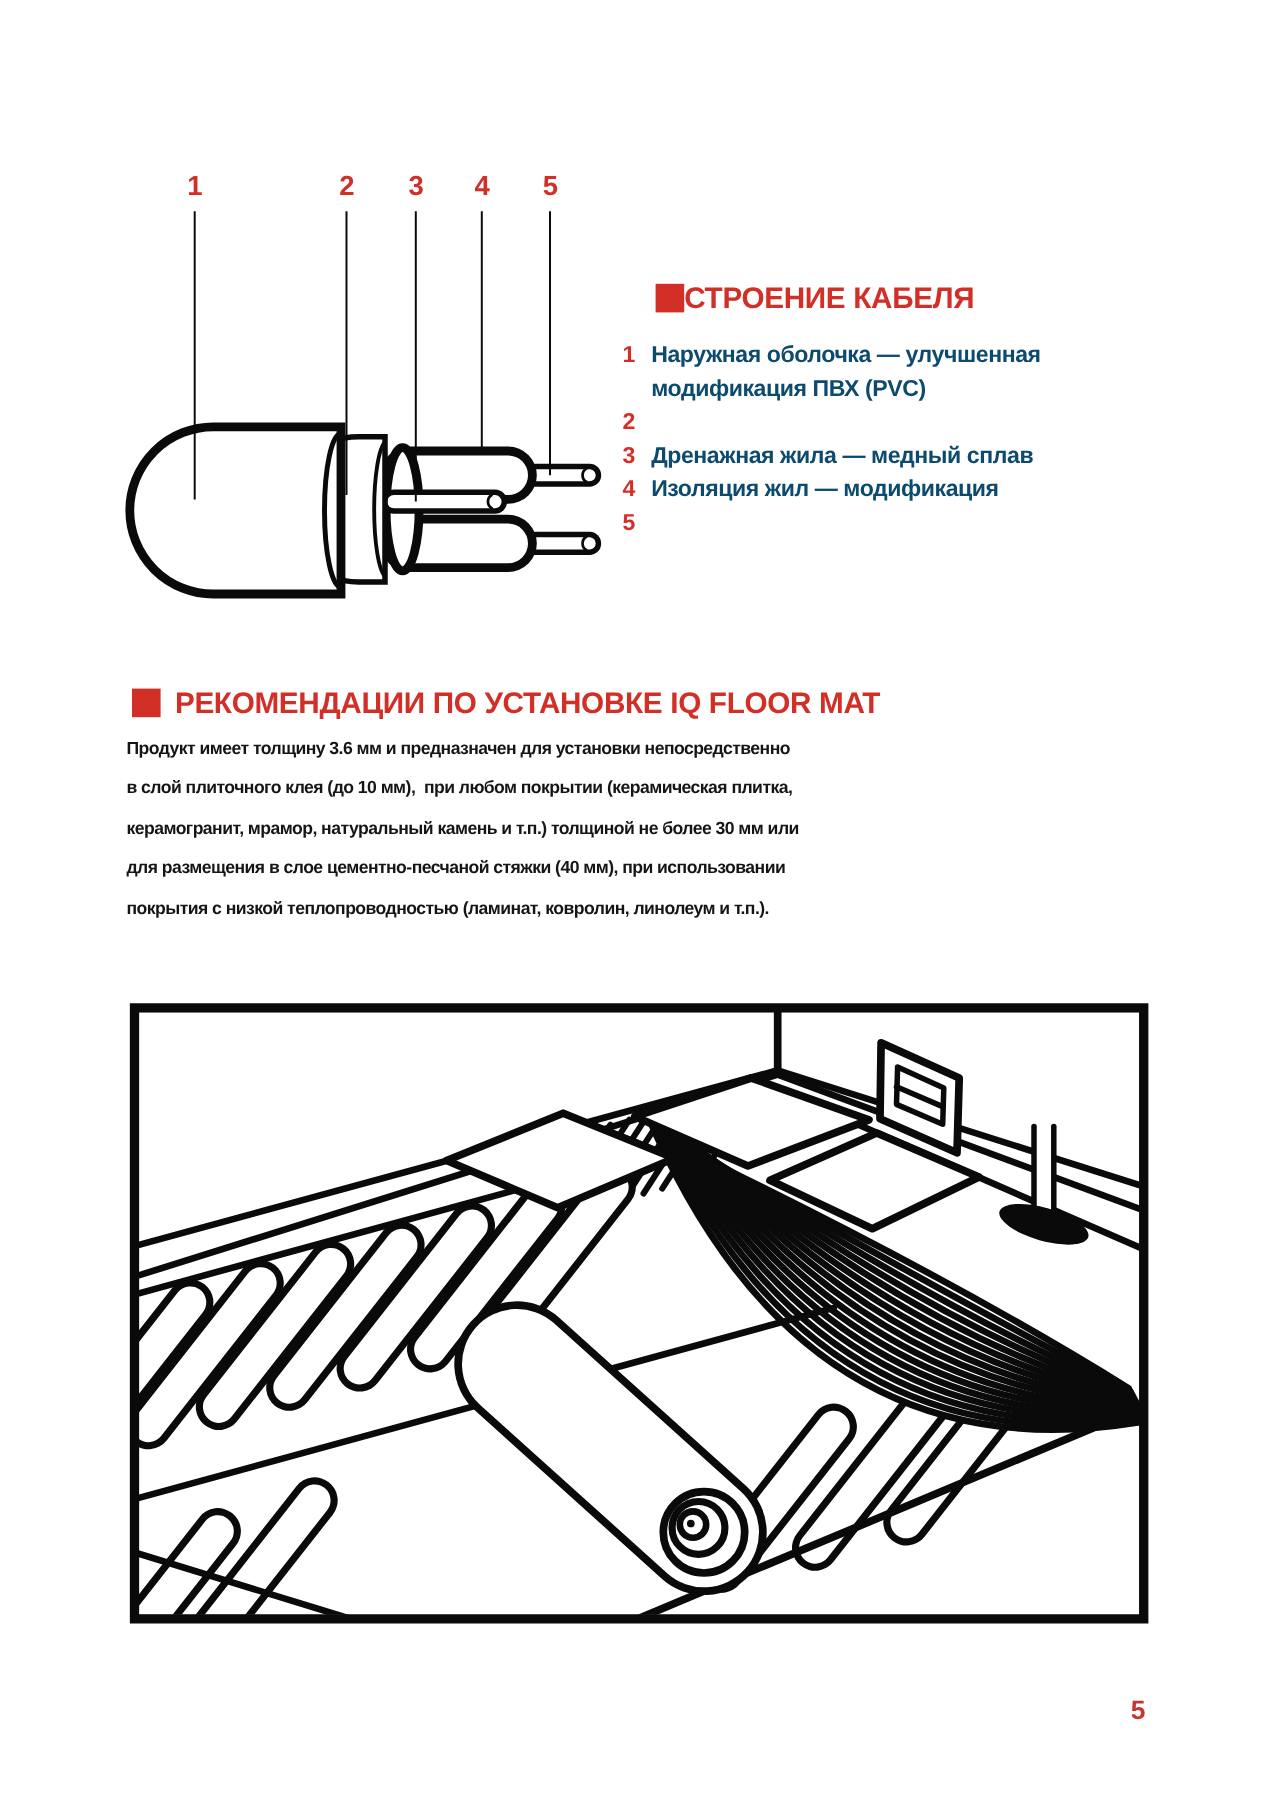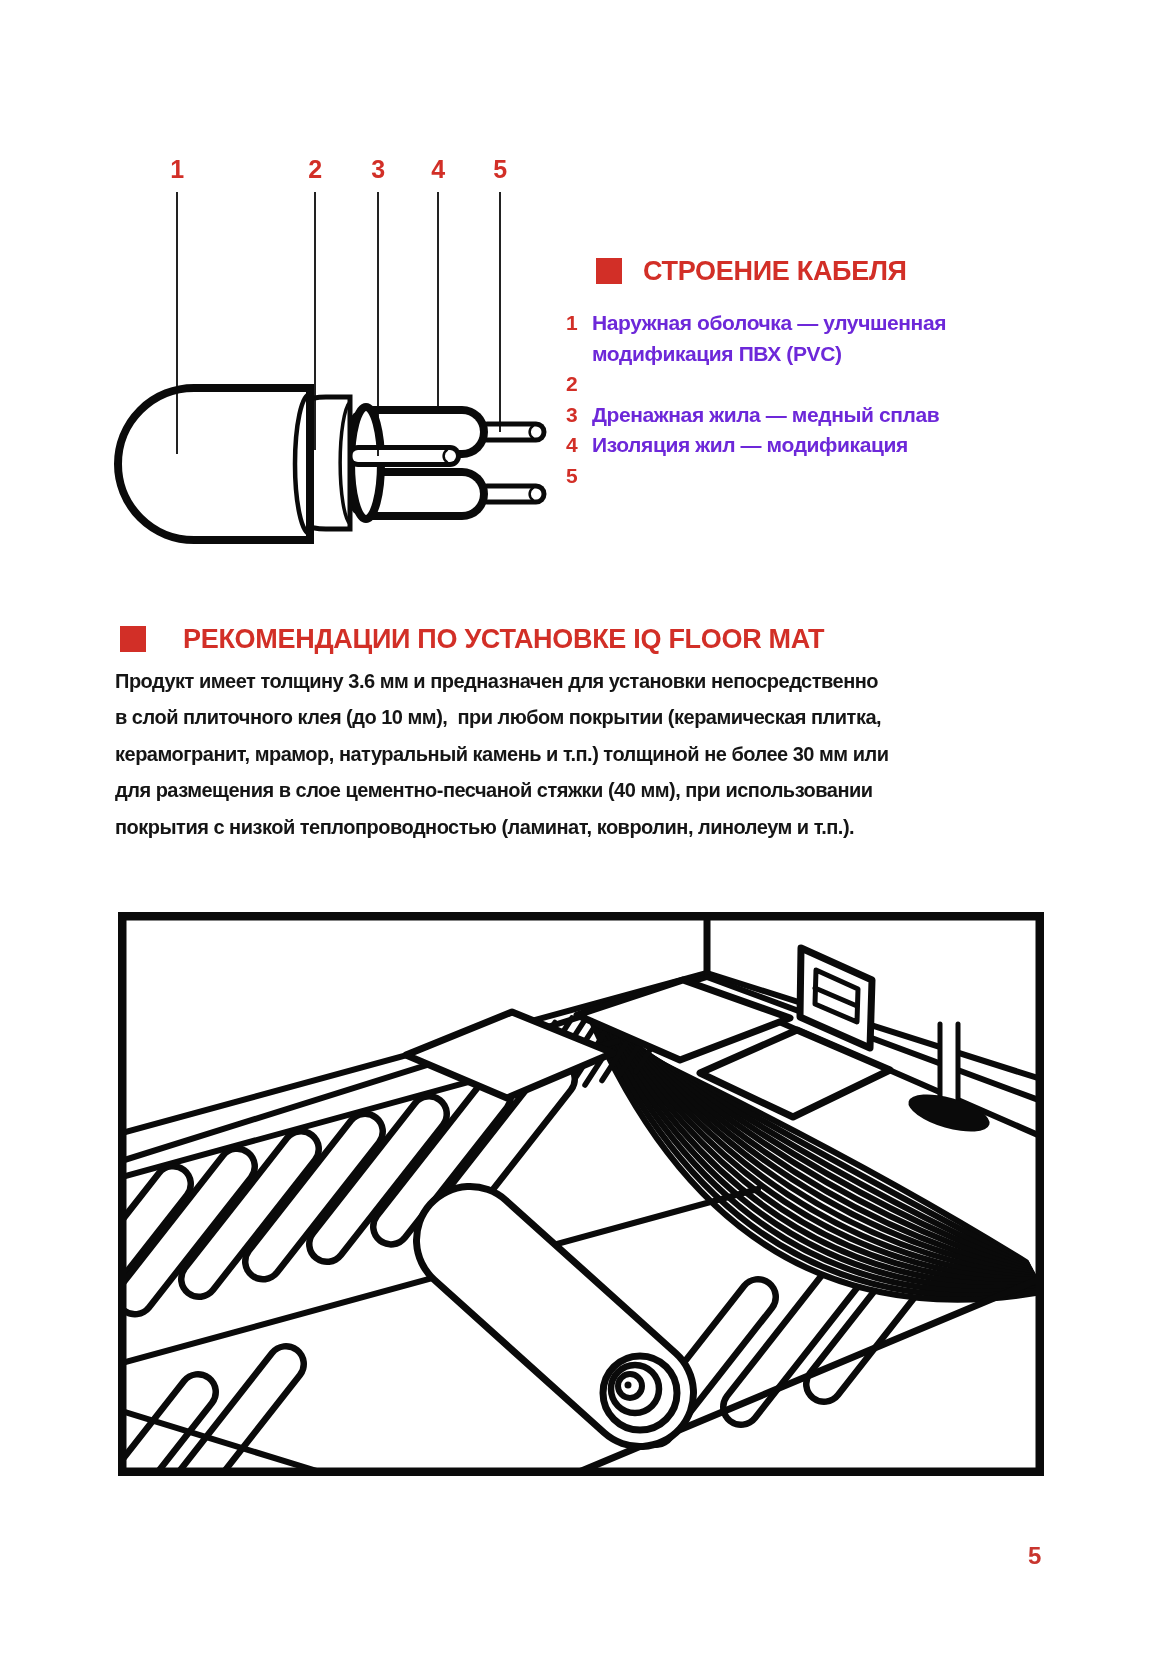--- a/index.html
+++ b/index.html
@@ -9,24 +9,24 @@
   .callout{position:absolute;top:155px;font-size:25px;font-weight:700;color:#d22f27;
            transform:translateX(-50%);letter-spacing:-0.5px;}
   
   .sec-head{position:absolute;display:flex;align-items:flex-start;}
   .sq{width:26px;height:26px;background:#d22f27;flex:0 0 auto;}
   .sec-title{font-size:27px;font-weight:700;color:#d22f27;letter-spacing:-0.3px;line-height:27px;white-space:nowrap;}
   
   #cable-list{position:absolute;left:566px;top:308px;width:420px;list-style:none;margin:0;padding:0;}
   #cable-list li{display:flex;margin:0;padding:0;}
   .li-num{width:26px;flex:0 0 auto;font-size:21px;font-weight:700;color:#d22f27;line-height:30.5px;}
-  .li-text{width:364px;font-size:21px;font-weight:700;color:#6d28d9;line-height:30.5px;letter-spacing:-0.4px;}
+  .li-text{width:364px;font-size:21px;font-weight:700;color:#0c4a6e;line-height:30.5px;letter-spacing:-0.4px;}
   
   #recom-par{position:absolute;left:115px;top:663px;}
-  .para-line{font-size:20px;font-weight:700;color:#151515;line-height:36.4px;
+  .para-line{font-size:16px;font-weight:700;color:#151515;line-height:36.4px;
              letter-spacing:-0.5px;white-space:pre;}
   
   #pagenum{position:absolute;left:1028px;top:1542px;font-size:24px;font-weight:700;color:#c8352e;}
   svg{position:absolute;display:block;}
 </style>
 </head>
 <body>
 
 <div id="page">
 
@@ -68,21 +68,21 @@
         <line x1="205" y1="42" x2="205" y2="300"></line>
         <line x1="268" y1="42" x2="268" y2="306"></line>
         <line x1="328" y1="42" x2="328" y2="262"></line>
         <line x1="390" y1="42" x2="390" y2="282"></line>
       </g>
     </g>
   </svg>
 
   <div class="sec-head" style="left:596px;top:258px">
     <span class="sq"></span>
-    <span class="sec-title" style="margin-left:21px">СТРОЕНИЕ КАБЕЛЯ</span>
+    <span class="sec-title" style="">СТРОЕНИЕ КАБЕЛЯ</span>
   </div>
 
   <ul id="cable-list">
     <li>
       <span class="li-num">1</span>
       <span class="li-text">Наружная оболочка — улучшенная модификация ПВХ (PVC)</span>
       </li>
     <li>
       <span class="li-num">2</span>
       </li>
@@ -94,21 +94,21 @@
       <span class="li-num">4</span>
       <span class="li-text">Изоляция жил — модификация</span>
       </li>
     <li>
       <span class="li-num">5</span>
       </li>
   </ul>
 
   <div class="sec-head" style="left:120px;top:626px">
     <span class="sq"></span>
-    <span class="sec-title" style="margin-left:37px">РЕКОМЕНДАЦИИ ПО УСТАНОВКЕ IQ FLOOR MAT</span>
+    <span class="sec-title" style="margin-left:13px">РЕКОМЕНДАЦИИ ПО УСТАНОВКЕ IQ FLOOR MAT</span>
   </div>
 
   <div id="recom-par">
     <div class="para-line">Продукт имеет толщину 3.6 мм и предназначен для установки непосредственно</div>
     <div class="para-line">в слой плиточного клея (до 10 мм),  при любом покрытии (керамическая плитка,</div>
     <div class="para-line">керамогранит, мрамор, натуральный камень и т.п.) толщиной не более 30 мм или</div>
     <div class="para-line">для размещения в слое цементно-песчаной стяжки (40 мм), при использовании</div>
     <div class="para-line">покрытия с низкой теплопроводностью (ламинат, ковролин, линолеум и т.п.).</div>
   </div>
 

